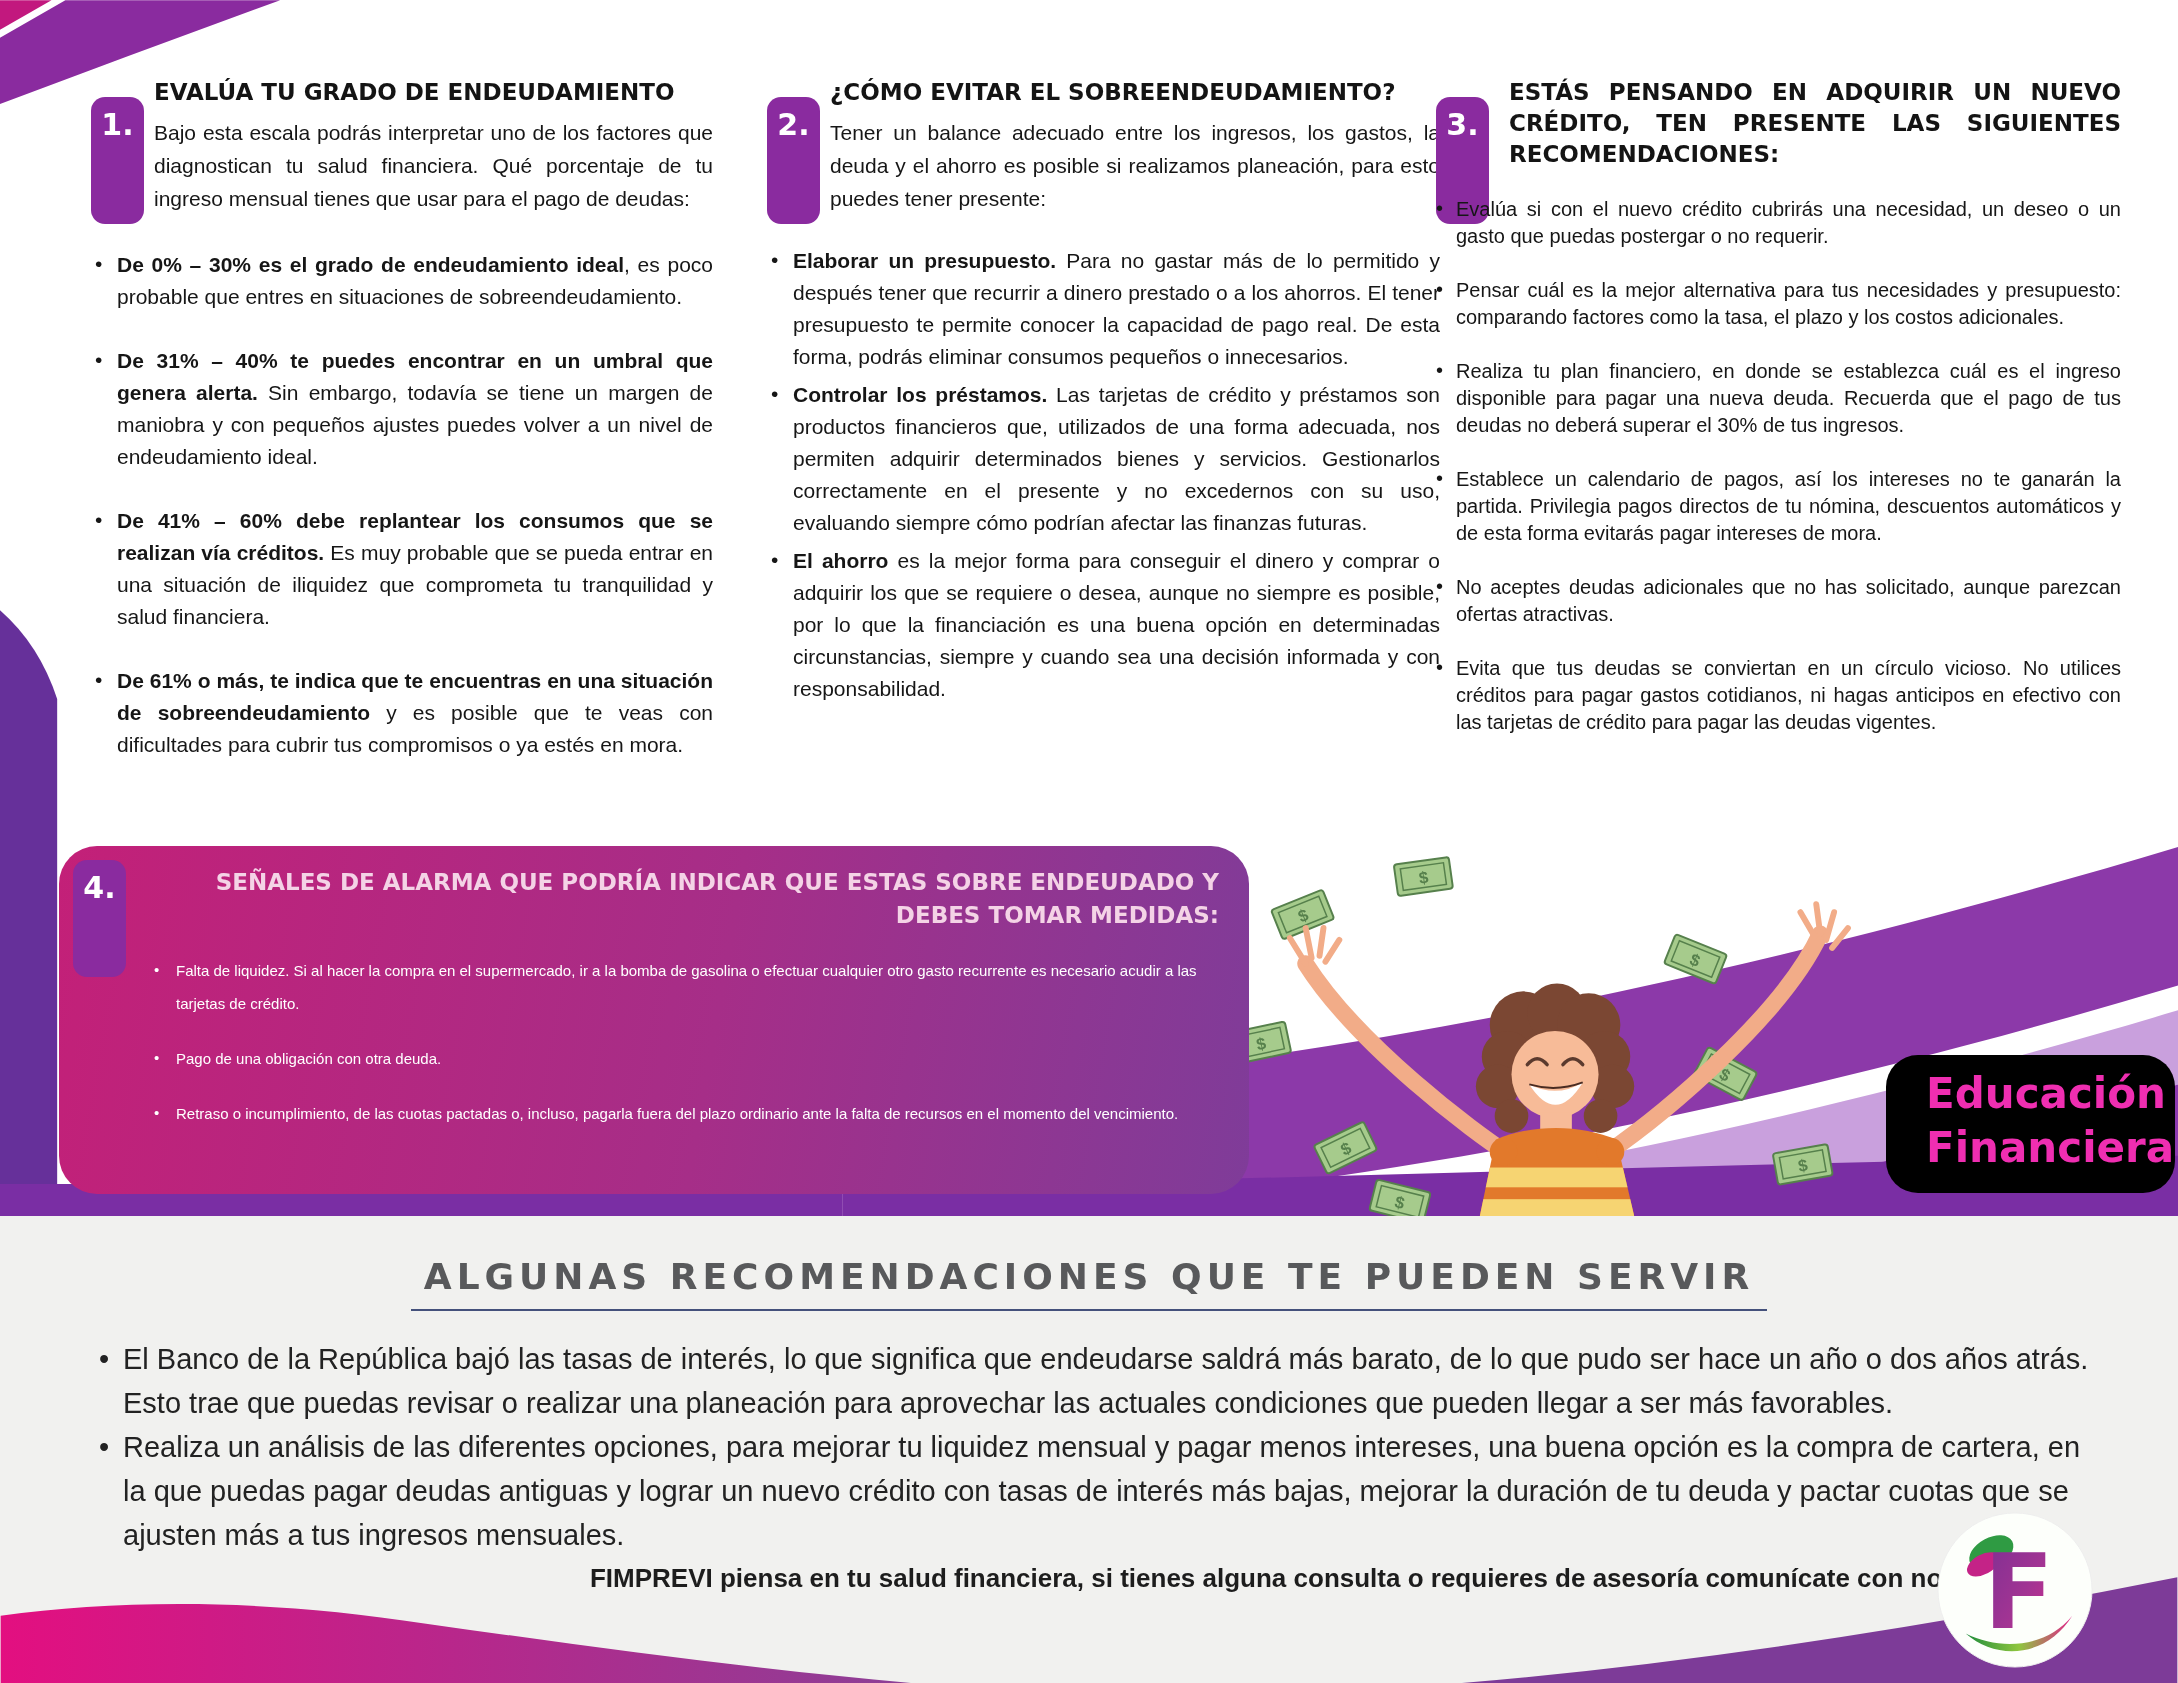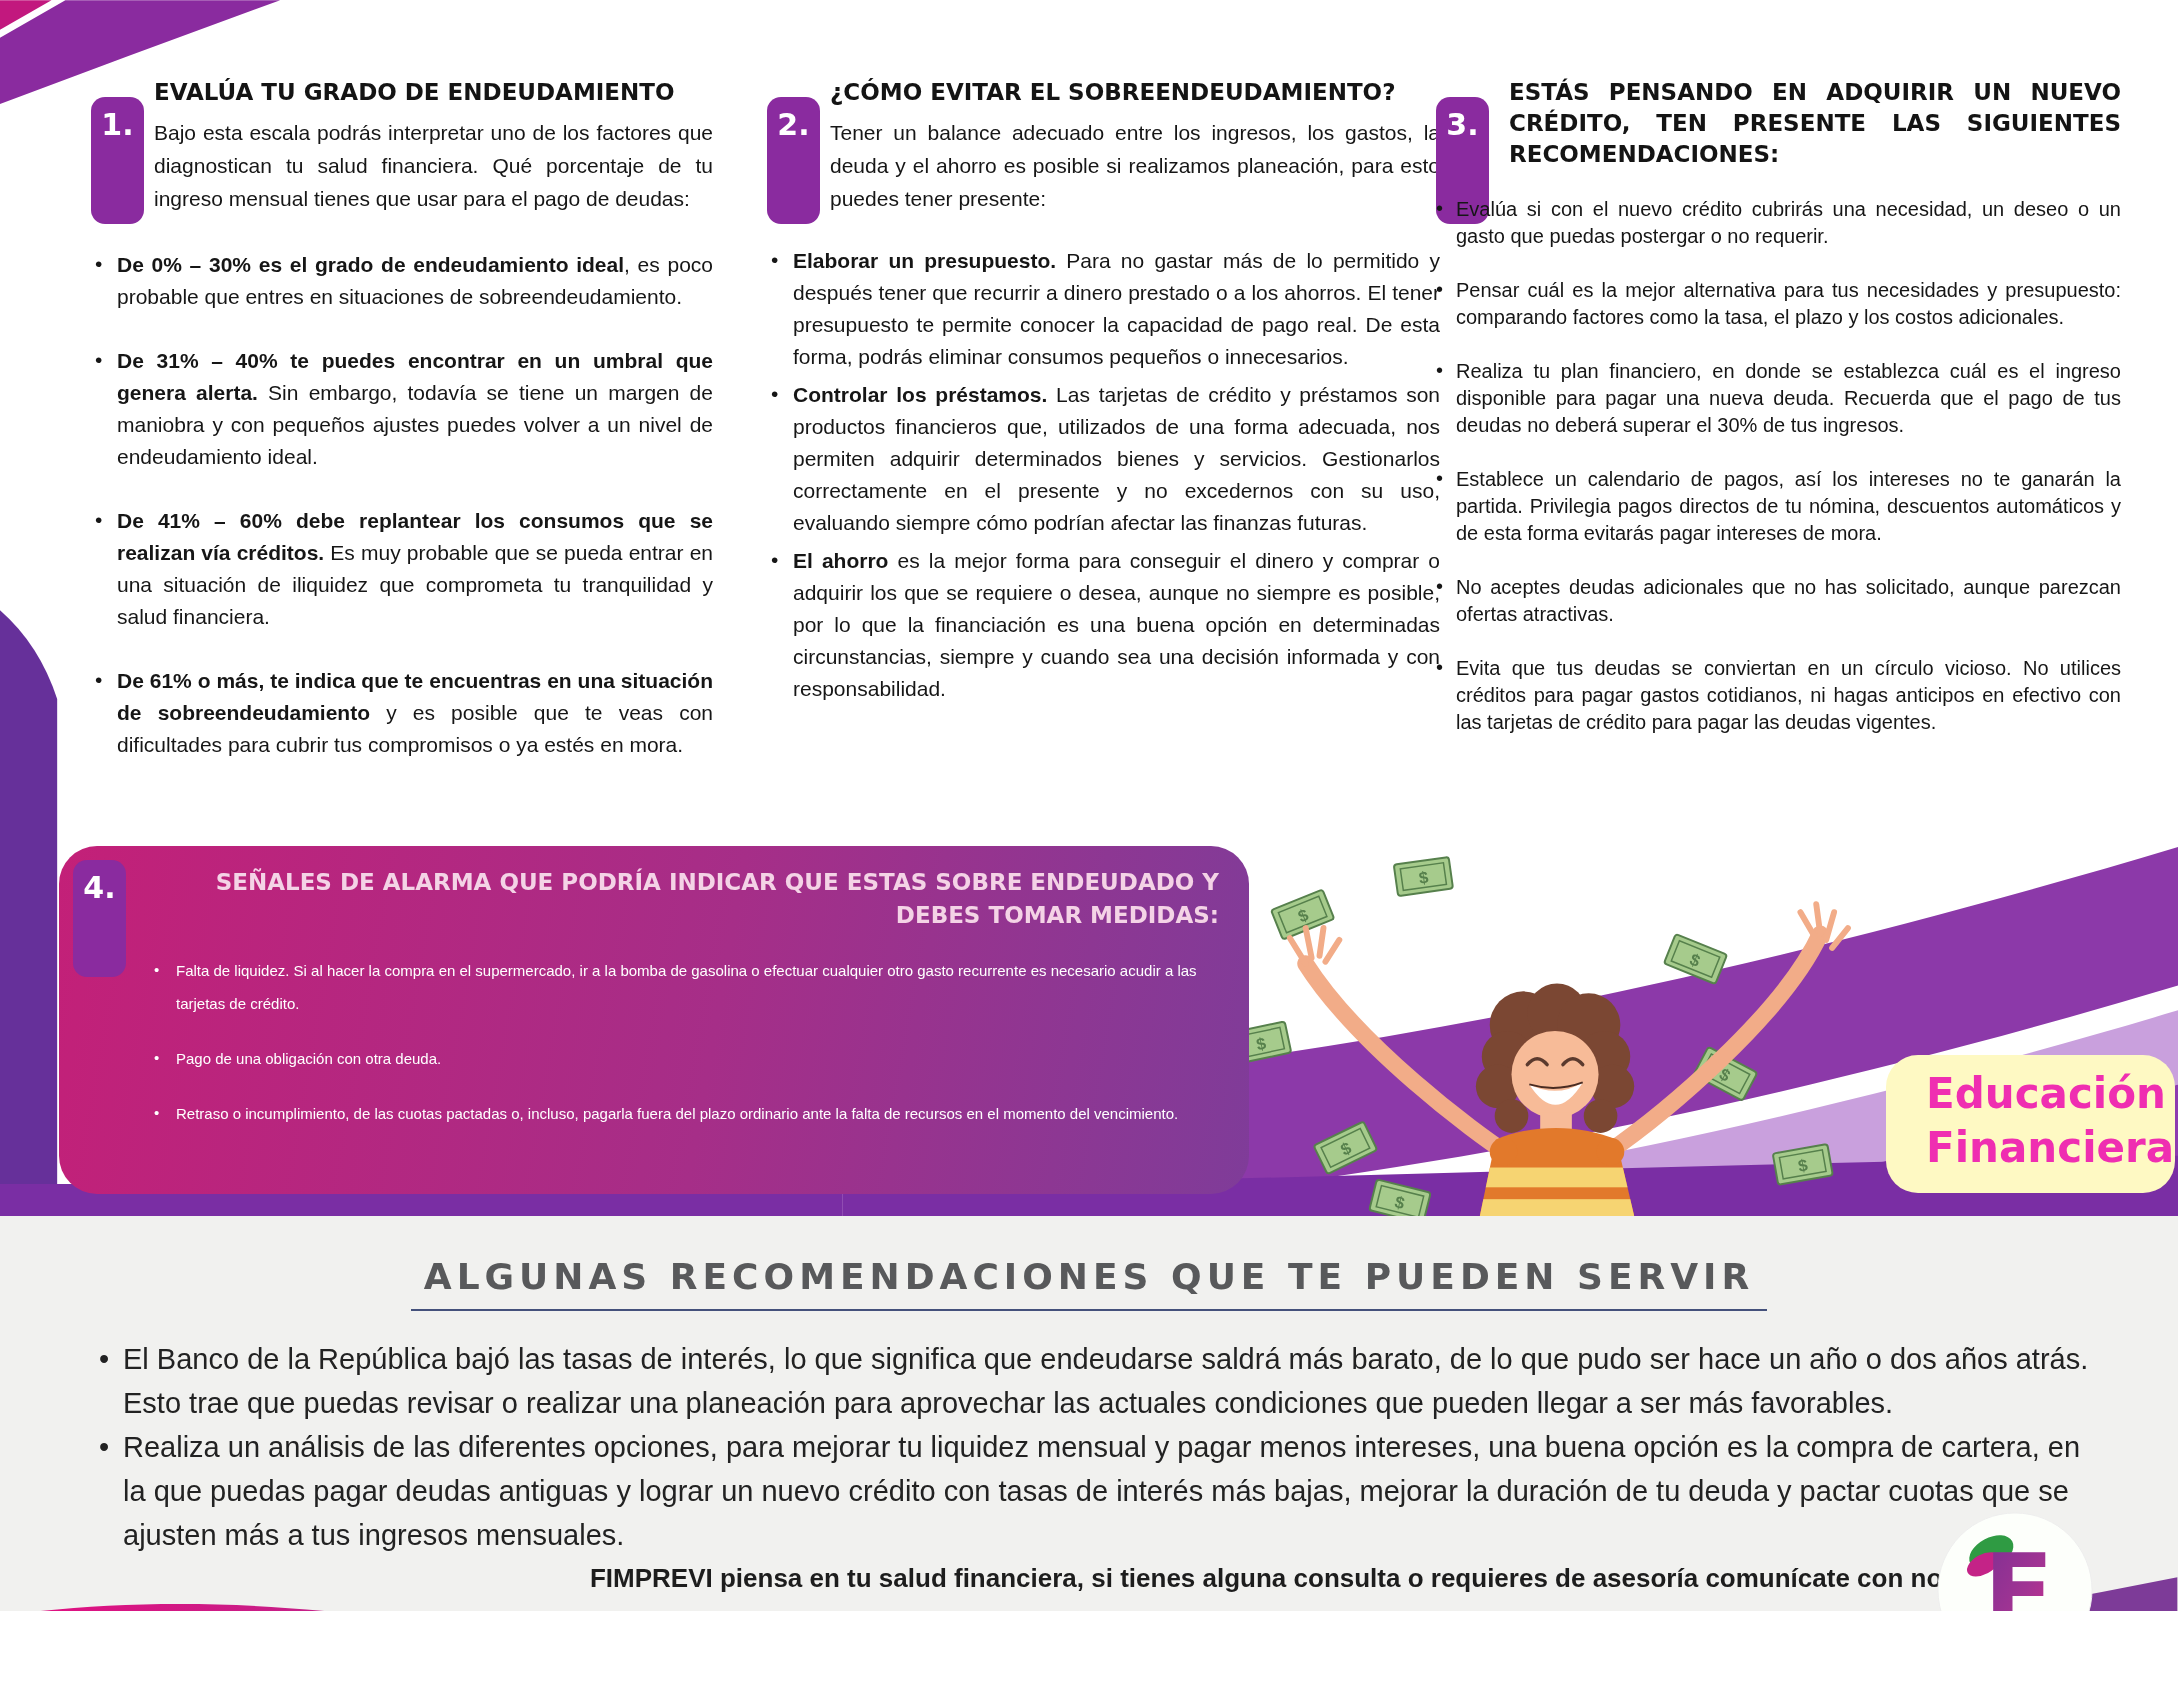--- a/index.html
+++ b/index.html
@@ -40,27 +40,27 @@
   #alarm{position:absolute;left:59px;top:846px;width:1190px;height:348px;border-radius:38px;
          background:linear-gradient(100deg,#C32078 0%,#A62E88 55%,#7F3C99 100%);z-index:3;
          box-sizing:border-box;}
   #alarm .badge{left:14px;top:14px;height:117px;}
   #alarm .sec-title{margin-left:91px;padding-top:20px;color:#F4D3E6;max-width:1069px;
                     font-size:23px;line-height:33px;text-align:right;}
   #alarm .bullets{margin:22px 40px 0 91px;}
   #alarm .bullet{color:#ffffff;margin-bottom:22px;font-size:15px;line-height:33px;text-align:left;}
 
   
-  #edu{position:absolute;left:1886px;top:1055px;width:289px;height:138px;background:#fef9c3;
+  #edu{position:absolute;left:1886px;top:1055px;width:289px;height:138px;background:#000000;
        border-radius:32px;z-index:4;padding:12px 0 0 40px;box-sizing:border-box;}
   .edu-line{font-family:"DejaVu Sans",sans-serif;font-weight:bold;font-size:42px;line-height:54px;
             color:#EF2EB1;}
 
   
-  #bottom{position:absolute;left:0;top:1216px;width:2178px;height:395px;background:#F1F1EF;
+  #bottom{position:absolute;left:0;top:1216px;width:2178px;height:467px;background:#F1F1EF;
           overflow:hidden;z-index:2;}
   #bottomWaves{position:absolute;left:0;top:0;z-index:1;pointer-events:none;}
   .b-content{position:relative;z-index:2;}
   .b-title{margin-top:40px;text-align:center;font-family:"DejaVu Sans",sans-serif;font-weight:bold;
            font-size:36px;letter-spacing:5px;color:#58595B;}
   .b-underline{width:1356px;height:2px;background:#44517B;margin:12px auto 0 auto;}
   .b-bullets{margin:26px 69px 0 99px;font-size:29px;line-height:44px;color:#222222;}
   .b-bullet{position:relative;padding-left:24px;}
   .b-bullet::before{content:"•";position:absolute;left:0;top:0;}
   .b-footer{margin-top:6px;text-align:right;padding-right:149px;

